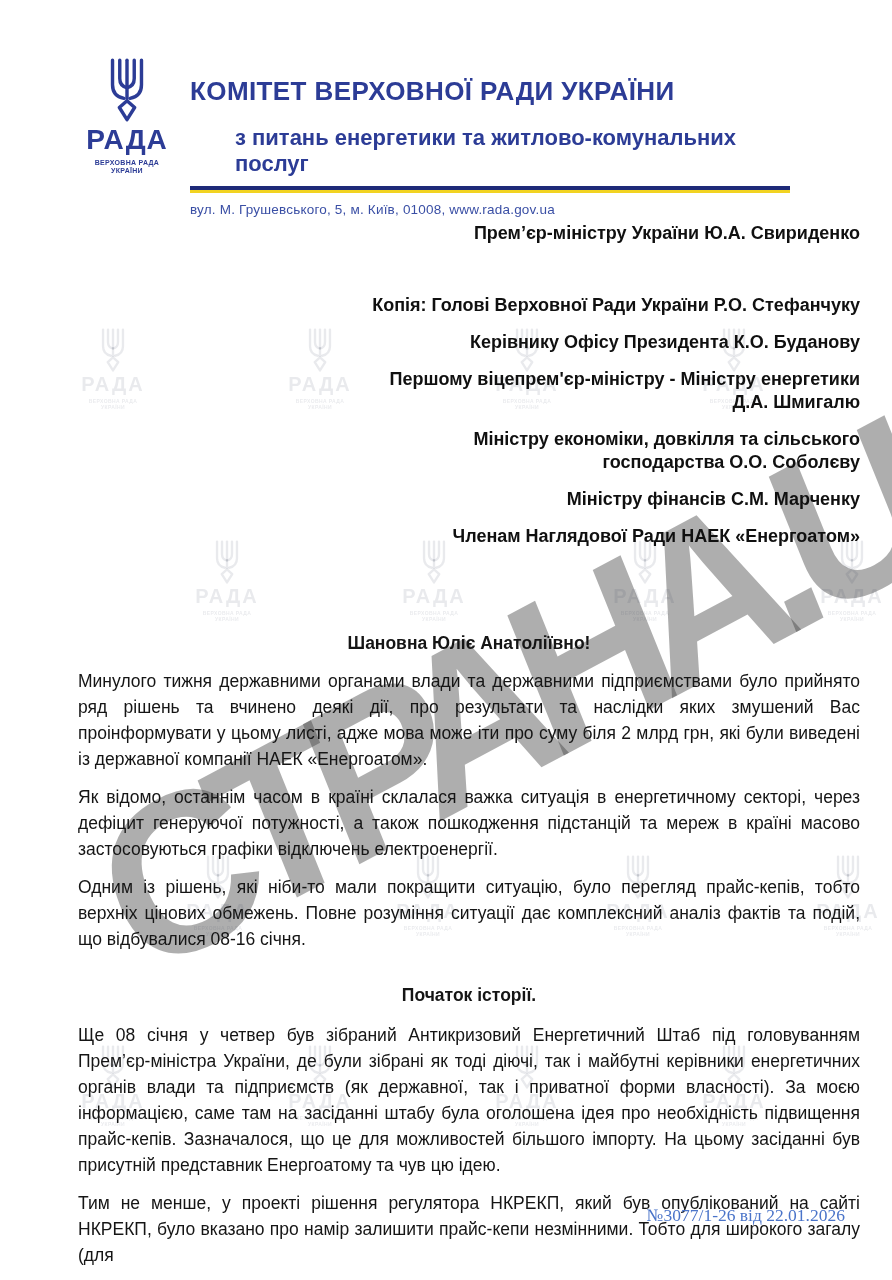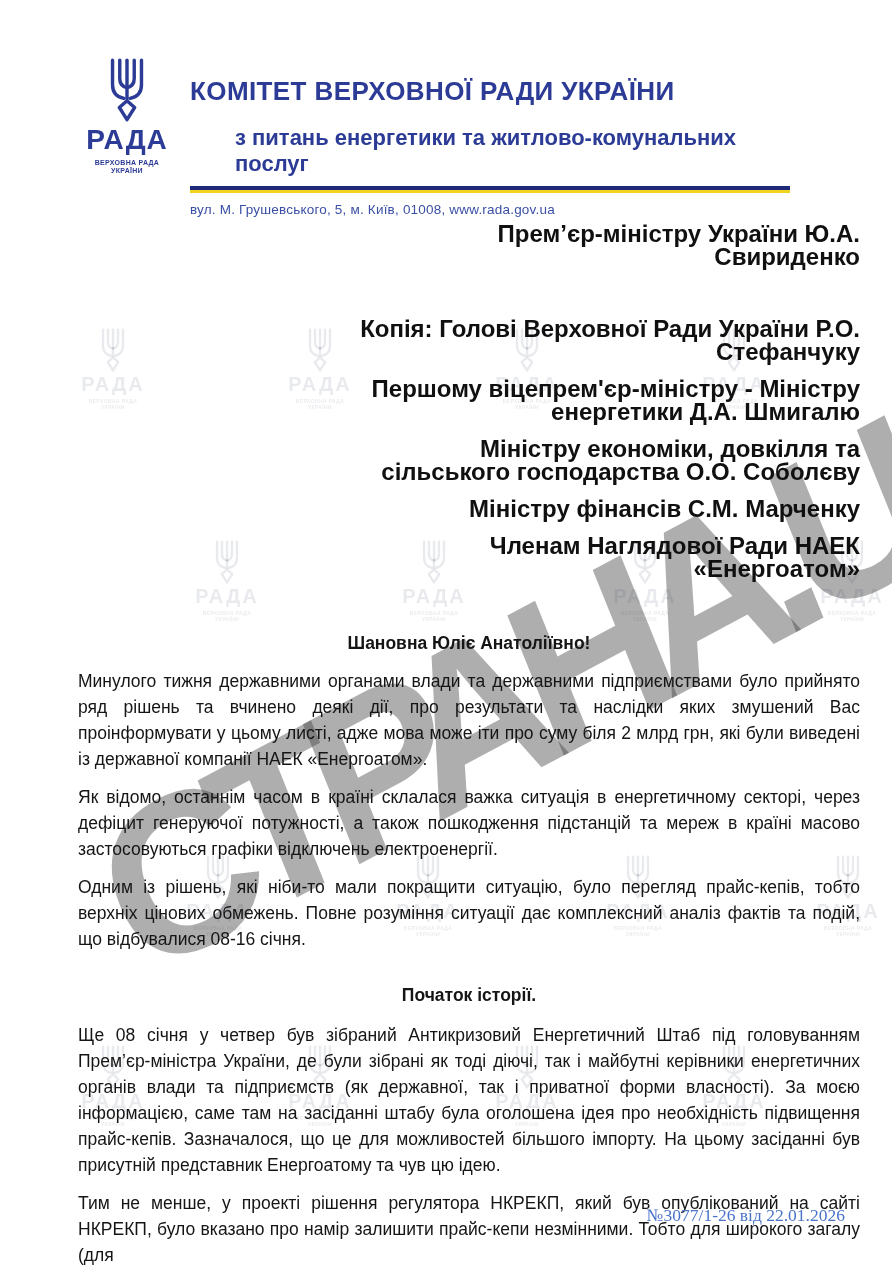--- a/index.html
+++ b/index.html
@@ -28,21 +28,21 @@
   .title-block{position:absolute;left:190px;top:76px;width:600px;text-align:left;color:var(--navy);}
   .title-main{font-size:26px;font-weight:bold;letter-spacing:.4px;}
   .title-sub{font-size:22px;font-weight:bold;line-height:26px;margin:18px 45px 0 45px;}
   .flag-bar{margin-top:9px;}
   .flag-bar .fb{height:4px;background:var(--bar-blue);}
   .flag-bar .fy{height:3px;background:var(--bar-yellow);}
   .address{margin-top:9px;font-size:13.5px;color:#3a4fa5;letter-spacing:.2px;}
   
   .recipients{
     position:absolute;top:222px;right:32px;width:500px;text-align:right;
-    font-weight:bold;font-size:24px;line-height:23px;color:#101010;
+    font-weight:bold;font-size:18px;line-height:23px;color:#101010;
   }
   .rcpt{margin-bottom:14px;}
   .rcpt-primary{margin-bottom:49px;}
   
   .letter-body{position:absolute;left:78px;top:630px;width:782px;font-size:17.5px;line-height:26px;color:#151515;}
   .salutation{text-align:center;font-weight:bold;margin-bottom:12px;}
   .letter-body p{margin:0 0 12px 0;text-align:justify;}
   .section-heading{font-weight:bold;margin:30px 0 14px 0;text-align:center;}
   
   .footer-ref{
@@ -325,20 +325,21 @@
       <div class="flag-bar">
         <div class="fb"></div>
         <div class="fy"></div>
       </div>
       <div class="address">вул. М. Грушевського, 5, м. Київ, 01008,  www.rada.gov.ua</div>
     </div>
 
     <div class="recipients">
       <div class="rcpt rcpt-primary">Прем’єр-міністру України Ю.А. Свириденко</div>
       <div class="rcpt">Копія: Голові Верховної Ради України Р.О. Стефанчуку</div>
+      <div class="rcpt">Керівнику Офісу Президента К.О. Буданову</div>
       <div class="rcpt">Першому віцепрем'єр-міністру - Міністру енергетики Д.А. Шмигалю</div>
       <div class="rcpt">Міністру економіки, довкілля та сільського господарства О.О. Соболєву</div>
       <div class="rcpt">Міністру фінансів С.М. Марченку</div>
       <div class="rcpt">Членам Наглядової Ради НАЕК «Енергоатом»</div>
     </div>
 
     <div class="letter-body">
       <div class="salutation">Шановна Юліє Анатоліївно!</div>
       <p>Минулого тижня державними органами влади та державними підприємствами було прийнято ряд рішень та вчинено деякі дії, про результати та наслідки яких змушений Вас проінформувати у цьому листі, адже мова може іти про суму біля 2 млрд грн, які були виведені із державної компанії НАЕК «Енергоатом».</p>
       <p>Як відомо, останнім часом в країні склалася важка ситуація в енергетичному секторі, через дефіцит генеруючої потужності, а також пошкодження підстанцій та мереж в країні масово застосовуються графіки відключень електроенергії.</p>

